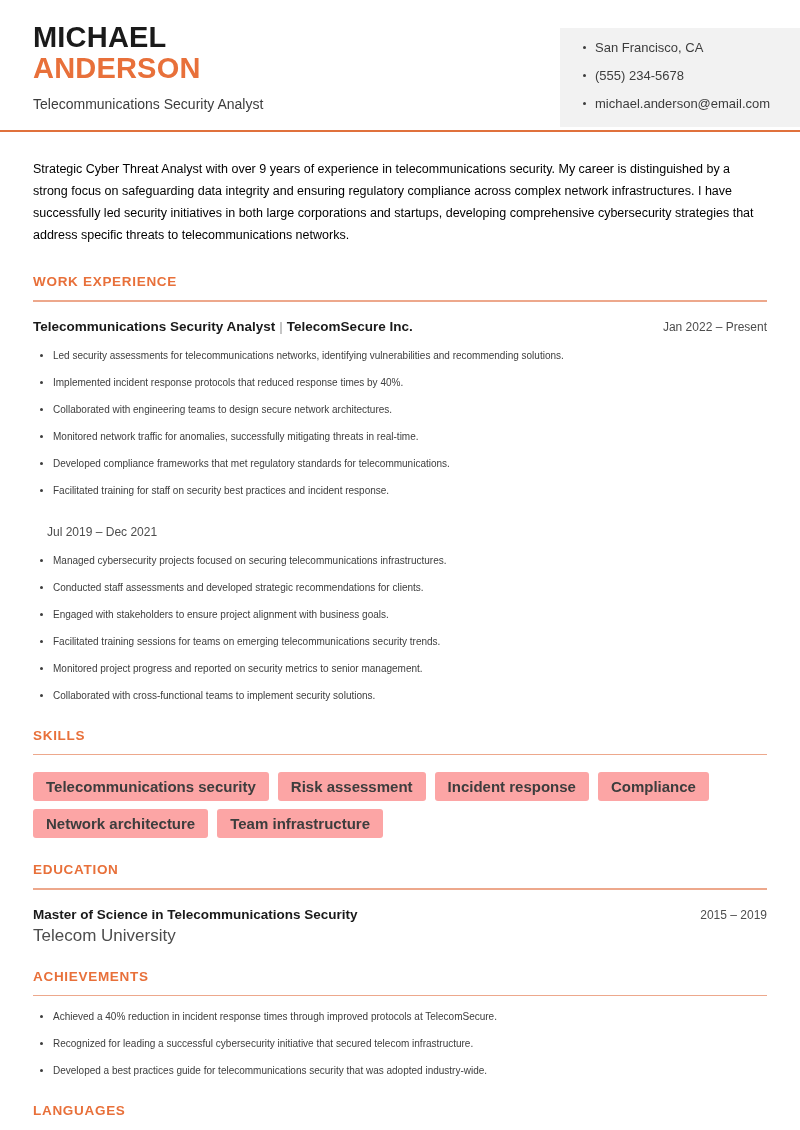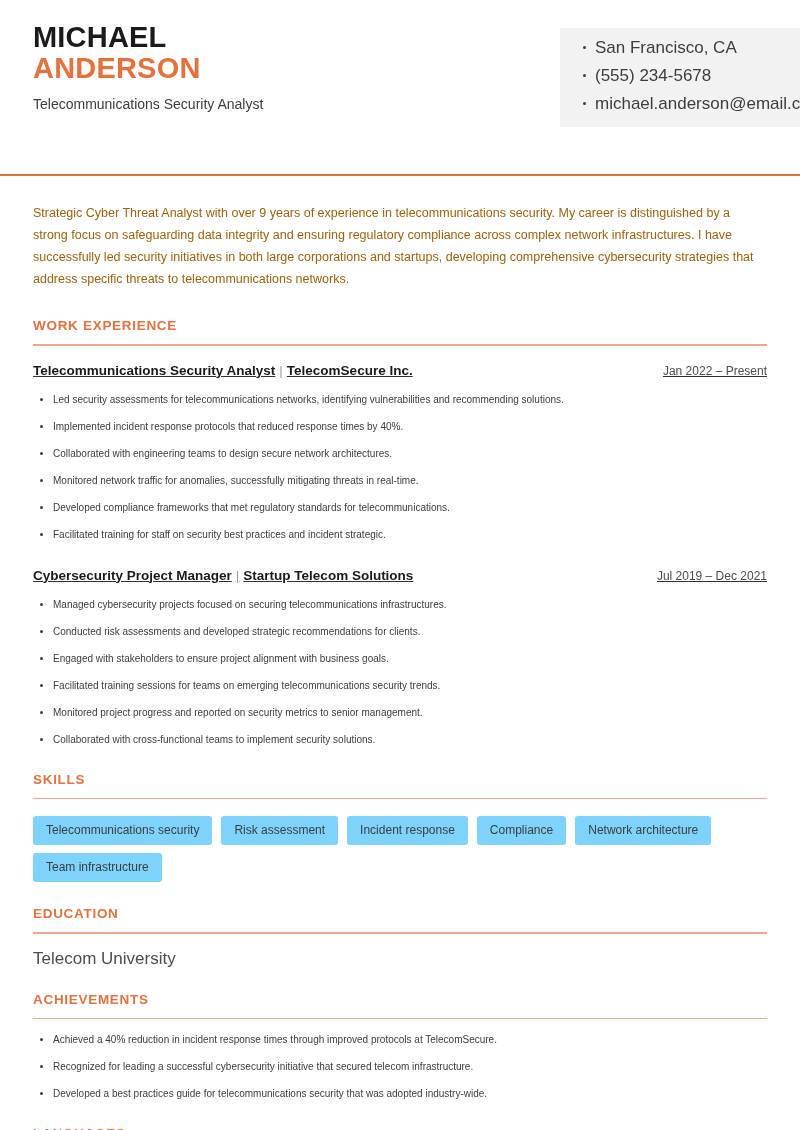--- a/index.html
+++ b/index.html
@@ -14,21 +14,21 @@
     font-family: "Liberation Sans", sans-serif;
     color: #333333;
     -webkit-font-smoothing: antialiased;
     position: relative;
     overflow: hidden;
   }
 
   
   .header {
     position: relative;
-    height: 176px;
+    height: 132px;
     border-radius: 30px;
   }
 
   .header-inner {
     display: flex;
     align-items: flex-start;
     height: 136px;
   }
 
   .identity {
@@ -58,21 +58,21 @@
     background: #f2f2f2;
     margin-top: 28px;
     padding: 12px 0 12px 22px;
     align-self: flex-start;
   }
 
   .contact-list { list-style: none; }
 
   .contact-item {
     position: relative;
-    font-size: 17px;
+    font-size: 13px;
     color: #3d3d3d;
     line-height: 15px;
     padding-left: 13px;
     margin-bottom: 13px;
   }
   .contact-item:last-child { margin-bottom: 4px; }
   .contact-item::before {
     content: "";
     position: absolute;
     left: 1px;
@@ -93,21 +93,21 @@
   }
 
   
   .content {
     padding: 0 33px;
   }
 
   .summary {
     font-size: 12.5px;
     line-height: 22px;
-    color: #a16207;
+    color: #000000;
     padding-top: 26px;
     padding-bottom: 4px;
     text-align: left;
   }
 
   
   .section { margin-top: 24px; }
 
   .section-title {
     font-size: 13.5px;
@@ -124,21 +124,20 @@
     background: #eda88c;
   }
 
   
   .entry { margin-top: 16px; }
 
   .entry-head {
     display: flex;
     align-items: baseline;
     justify-content: space-between;
-    text-decoration: underline;
   }
 
   .entry-title {
     font-size: 13.5px;
     font-weight: bold;
     color: #1a1a1a;
     line-height: 18px;
   }
 
   .entry-sep {
@@ -192,27 +191,28 @@
 
   
   .chips {
     display: flex;
     flex-wrap: wrap;
     gap: 8px 9px;
     margin-top: 17px;
   }
 
   .chip {
-    background: #7dd3fc;
+    background: #fca5a5;
     color: #3d3d3d;
-    font-size: 12px;
+    font-size: 15px;
     line-height: 15px;
     padding: 7px 13px;
     border-radius: 3px;
     white-space: nowrap;
+    font-weight: bold;
   }
 </style>
 </head>
 <body>
 
 <div class="header">
   <div class="header-inner">
     <div class="identity">
       <div class="name-line name-first">MICHAEL</div>
       <div class="name-line name-last">ANDERSON</div>
@@ -241,32 +241,31 @@
       <div class="entry-head">
         <div class="entry-title"><span>Telecommunications Security Analyst</span><span class="entry-sep">|</span><span>TelecomSecure Inc.</span></div>
         <div class="entry-date">Jan 2022 – Present</div>
       </div>
       <ul class="bullets">
         <li class="bullet">Led security assessments for telecommunications networks, identifying vulnerabilities and recommending solutions.</li>
         <li class="bullet">Implemented incident response protocols that reduced response times by 40%.</li>
         <li class="bullet">Collaborated with engineering teams to design secure network architectures.</li>
         <li class="bullet">Monitored network traffic for anomalies, successfully mitigating threats in real-time.</li>
         <li class="bullet">Developed compliance frameworks that met regulatory standards for telecommunications.</li>
-        <li class="bullet">Facilitated training for staff on security best practices and incident strategic.</li>
+        <li class="bullet">Facilitated training for staff on security best practices and incident response.</li>
       </ul>
     </div>
 
     <div class="entry" style="margin-top:24px;">
       <div class="entry-head">
-        <div class="entry-title"><span>Cybersecurity Project Manager</span><span class="entry-sep">|</span><span>Startup Telecom Solutions</span></div>
         <div class="entry-date">Jul 2019 – Dec 2021</div>
       </div>
       <ul class="bullets">
         <li class="bullet">Managed cybersecurity projects focused on securing telecommunications infrastructures.</li>
-        <li class="bullet">Conducted risk assessments and developed strategic recommendations for clients.</li>
+        <li class="bullet">Conducted staff assessments and developed strategic recommendations for clients.</li>
         <li class="bullet">Engaged with stakeholders to ensure project alignment with business goals.</li>
         <li class="bullet">Facilitated training sessions for teams on emerging telecommunications security trends.</li>
         <li class="bullet">Monitored project progress and reported on security metrics to senior management.</li>
         <li class="bullet">Collaborated with cross-functional teams to implement security solutions.</li>
       </ul>
     </div>
   </div>
 
   <div class="section">
     <div class="section-title">SKILLS</div>
@@ -278,20 +277,24 @@
       <span class="chip">Compliance</span>
       <span class="chip">Network architecture</span>
       <span class="chip">Team infrastructure</span>
     </div>
   </div>
 
   <div class="section">
     <div class="section-title">EDUCATION</div>
     <div class="section-rule"></div>
     <div class="entry">
+      <div class="entry-head">
+        <div class="entry-title">Master of Science in Telecommunications Security</div>
+        <div class="entry-date">2015 – 2019</div>
+      </div>
       <div class="entry-sub">Telecom University</div>
     </div>
   </div>
 
   <div class="section">
     <div class="section-title">ACHIEVEMENTS</div>
     <div class="section-rule"></div>
     <ul class="bullets tight">
       <li class="bullet">Achieved a 40% reduction in incident response times through improved protocols at TelecomSecure.</li>
       <li class="bullet">Recognized for leading a successful cybersecurity initiative that secured telecom infrastructure.</li>

